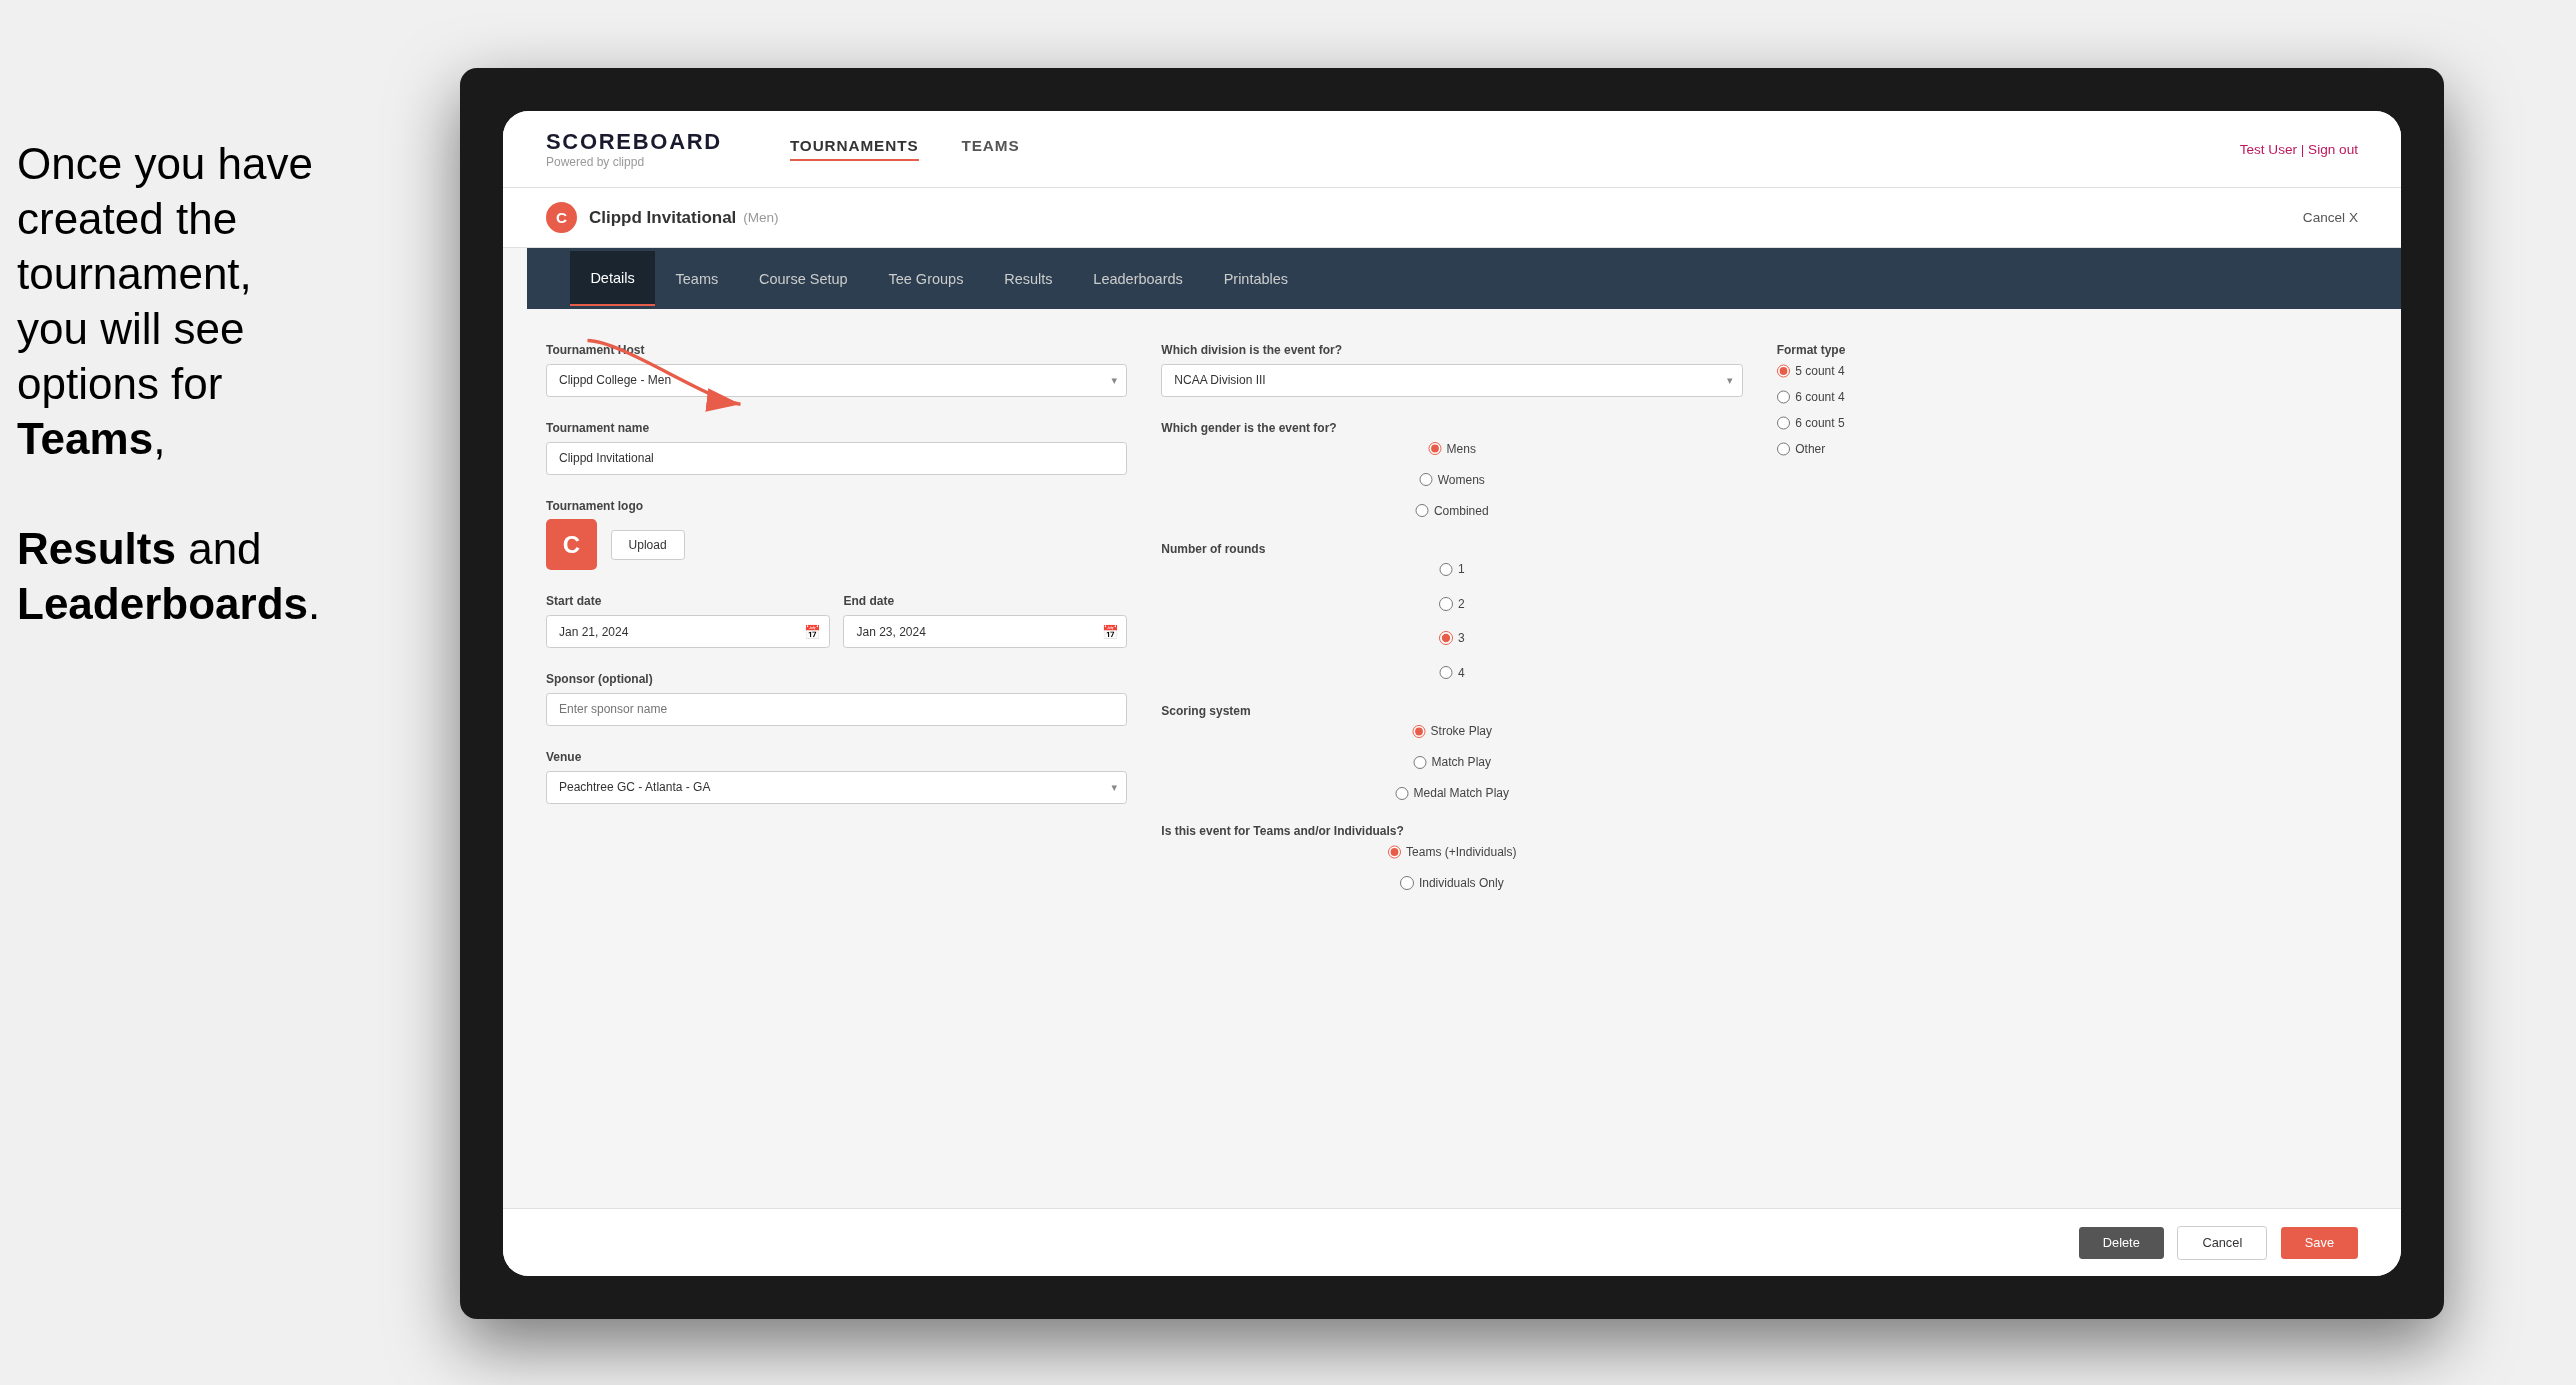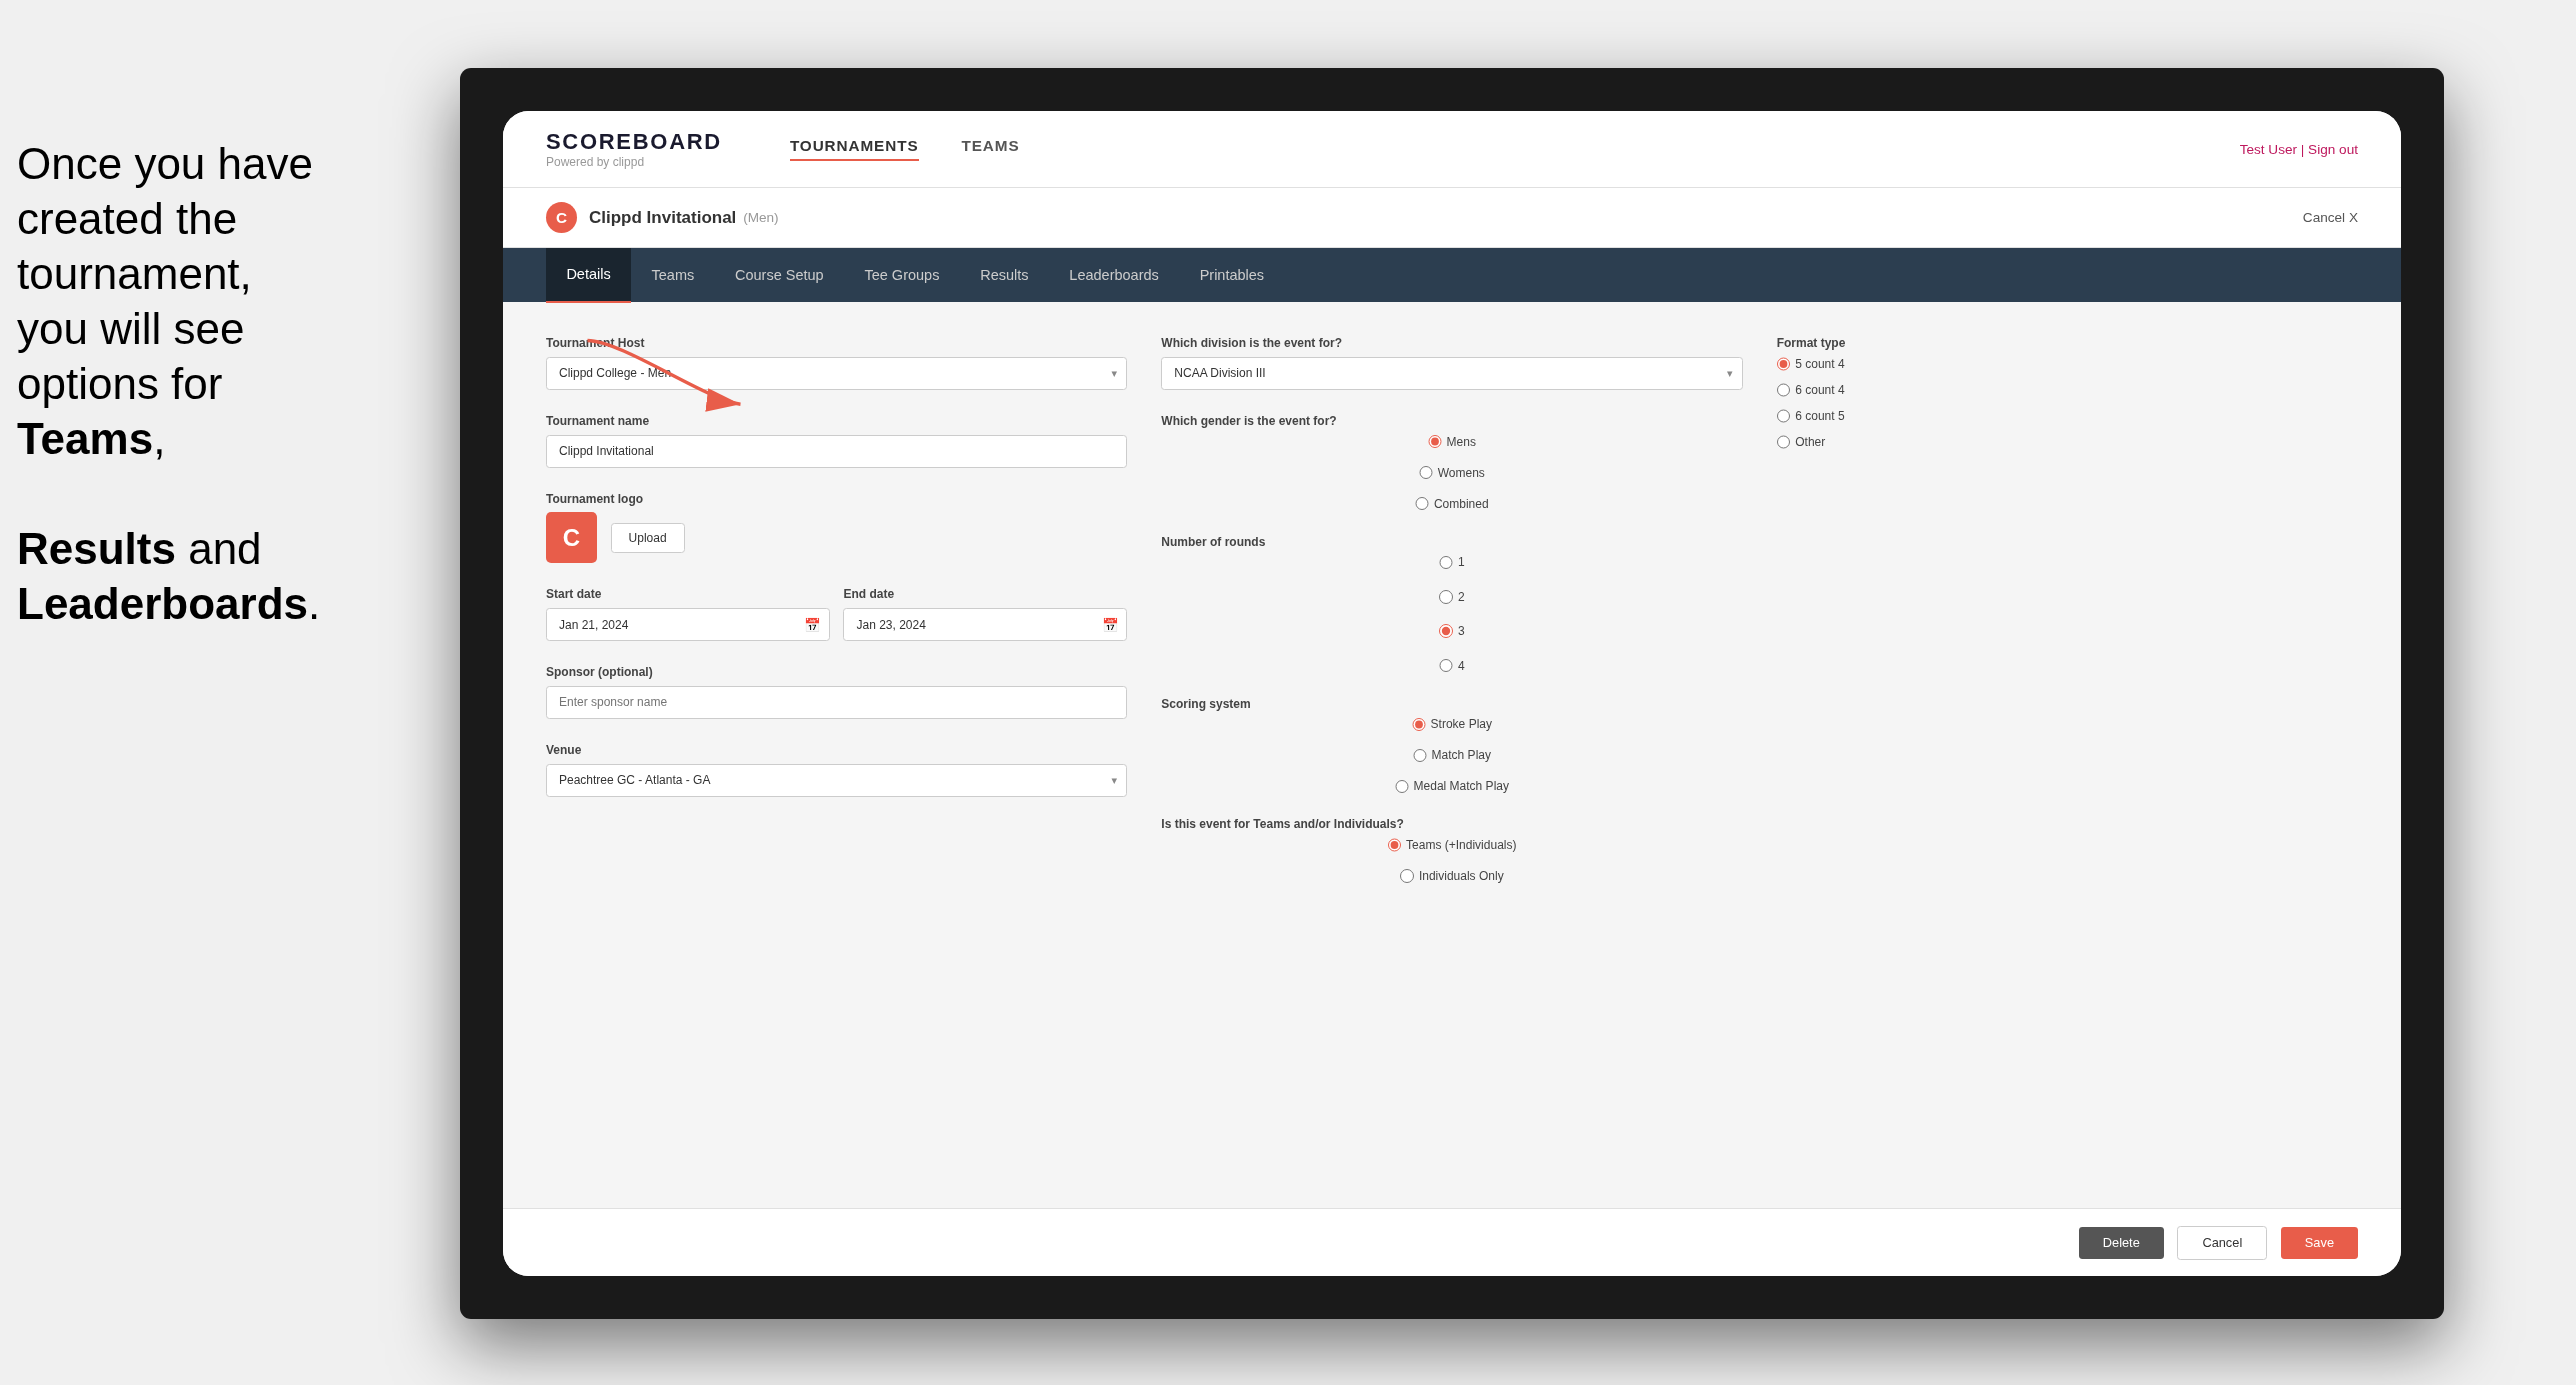--- a/index.html
+++ b/index.html
@@ -30,21 +30,21 @@
     }
 
     
     .tablet-shell {
       position: absolute;
       left: 460px;
       top: 68px;
       width: 1984px;
       height: 1251px;
       background: #1a1a1a;
-      border-radius: 11px;
+      border-radius: 17px;
       box-shadow: 0 25.5px 68px rgba(0,0,0,0.5);
     }
 
     .tablet-screen {
       position: absolute;
       left: 43px;
       top: 43px;
       right: 43px;
       bottom: 43px;
       background: #fff;
@@ -161,25 +161,26 @@
     .cancel-btn-top {
       margin-left: auto;
       font-size: 13.6px;
       color: #555;
       cursor: pointer;
     }
 
     
     .tabs-bar {
       background: #2c3e50;
-      height: 54px;
+      height: 61px;
       display: flex;
       align-items: center;
       padding: 0 43px;
       flex-shrink: 0;
+      margin-left: 24px;
     }
 
     .tab-item {
       color: #ccc;
       font-size: 14.5px;
       padding: 0 20.4px;
       height: 55px;
       display: flex;
       align-items: center;
       cursor: pointer;

